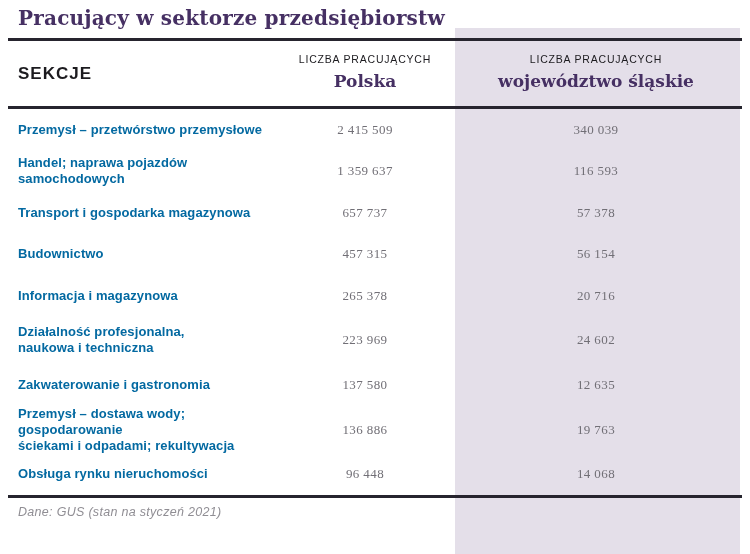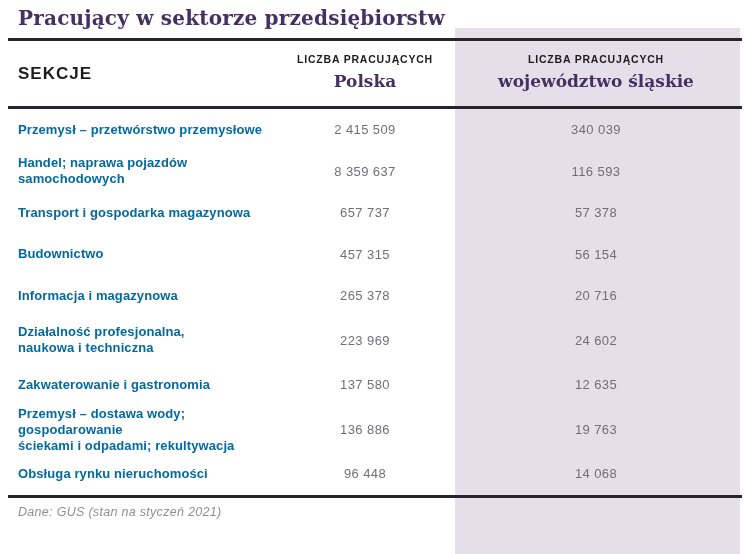--- a/index.html
+++ b/index.html
@@ -56,21 +56,21 @@
     font-weight: bold;
     letter-spacing: 1px;
     color: #1c1b1f;
   }
   .num-header-cell {
     text-align: center;
     padding-top: 12px;
   }
   .kicker {
     font-size: 10.5px;
-    font-weight: bold;
+    font-weight: normal;
     letter-spacing: 0.8px;
     color: #1c1b1f;
   }
   .colname {
     margin-top: 6px;
     font-family: "DejaVu Serif", "Liberation Serif", serif;
     font-weight: bold;
     font-size: 17px;
     color: #463063;
   }
@@ -86,20 +86,21 @@
     color: #0369a1;
     line-height: 1.25;
     white-space: pre-line;
     letter-spacing: 0.1px;
   }
   .value-cell {
     text-align: center;
     font-size: 13px;
     color: #716f76;
     letter-spacing: 0.4px;
+    font-family: Liberation Serif, serif;
   }
   .footer-note {
     margin: 7px 0 0 18px;
     font-style: italic;
     font-size: 12.5px;
     color: #908e94;
     letter-spacing: 0.3px;
   }
 </style>
 </head>
@@ -129,21 +130,21 @@
     <div class="rule"></div>
 
     <div id="rows">
         <div class="grid row">
           <div class="section-cell">Przemysł – przetwórstwo przemysłowe</div>
           <div class="value-cell">2 415 509</div>
           <div class="value-cell">340 039</div>
         </div>
         <div class="grid row">
           <div class="section-cell">Handel; naprawa pojazdów samochodowych</div>
-          <div class="value-cell">8 359 637</div>
+          <div class="value-cell">1 359 637</div>
           <div class="value-cell">116 593</div>
         </div>
         <div class="grid row">
           <div class="section-cell">Transport i gospodarka magazynowa</div>
           <div class="value-cell">657 737</div>
           <div class="value-cell">57 378</div>
         </div>
         <div class="grid row">
           <div class="section-cell">Budownictwo</div>
           <div class="value-cell">457 315</div>

